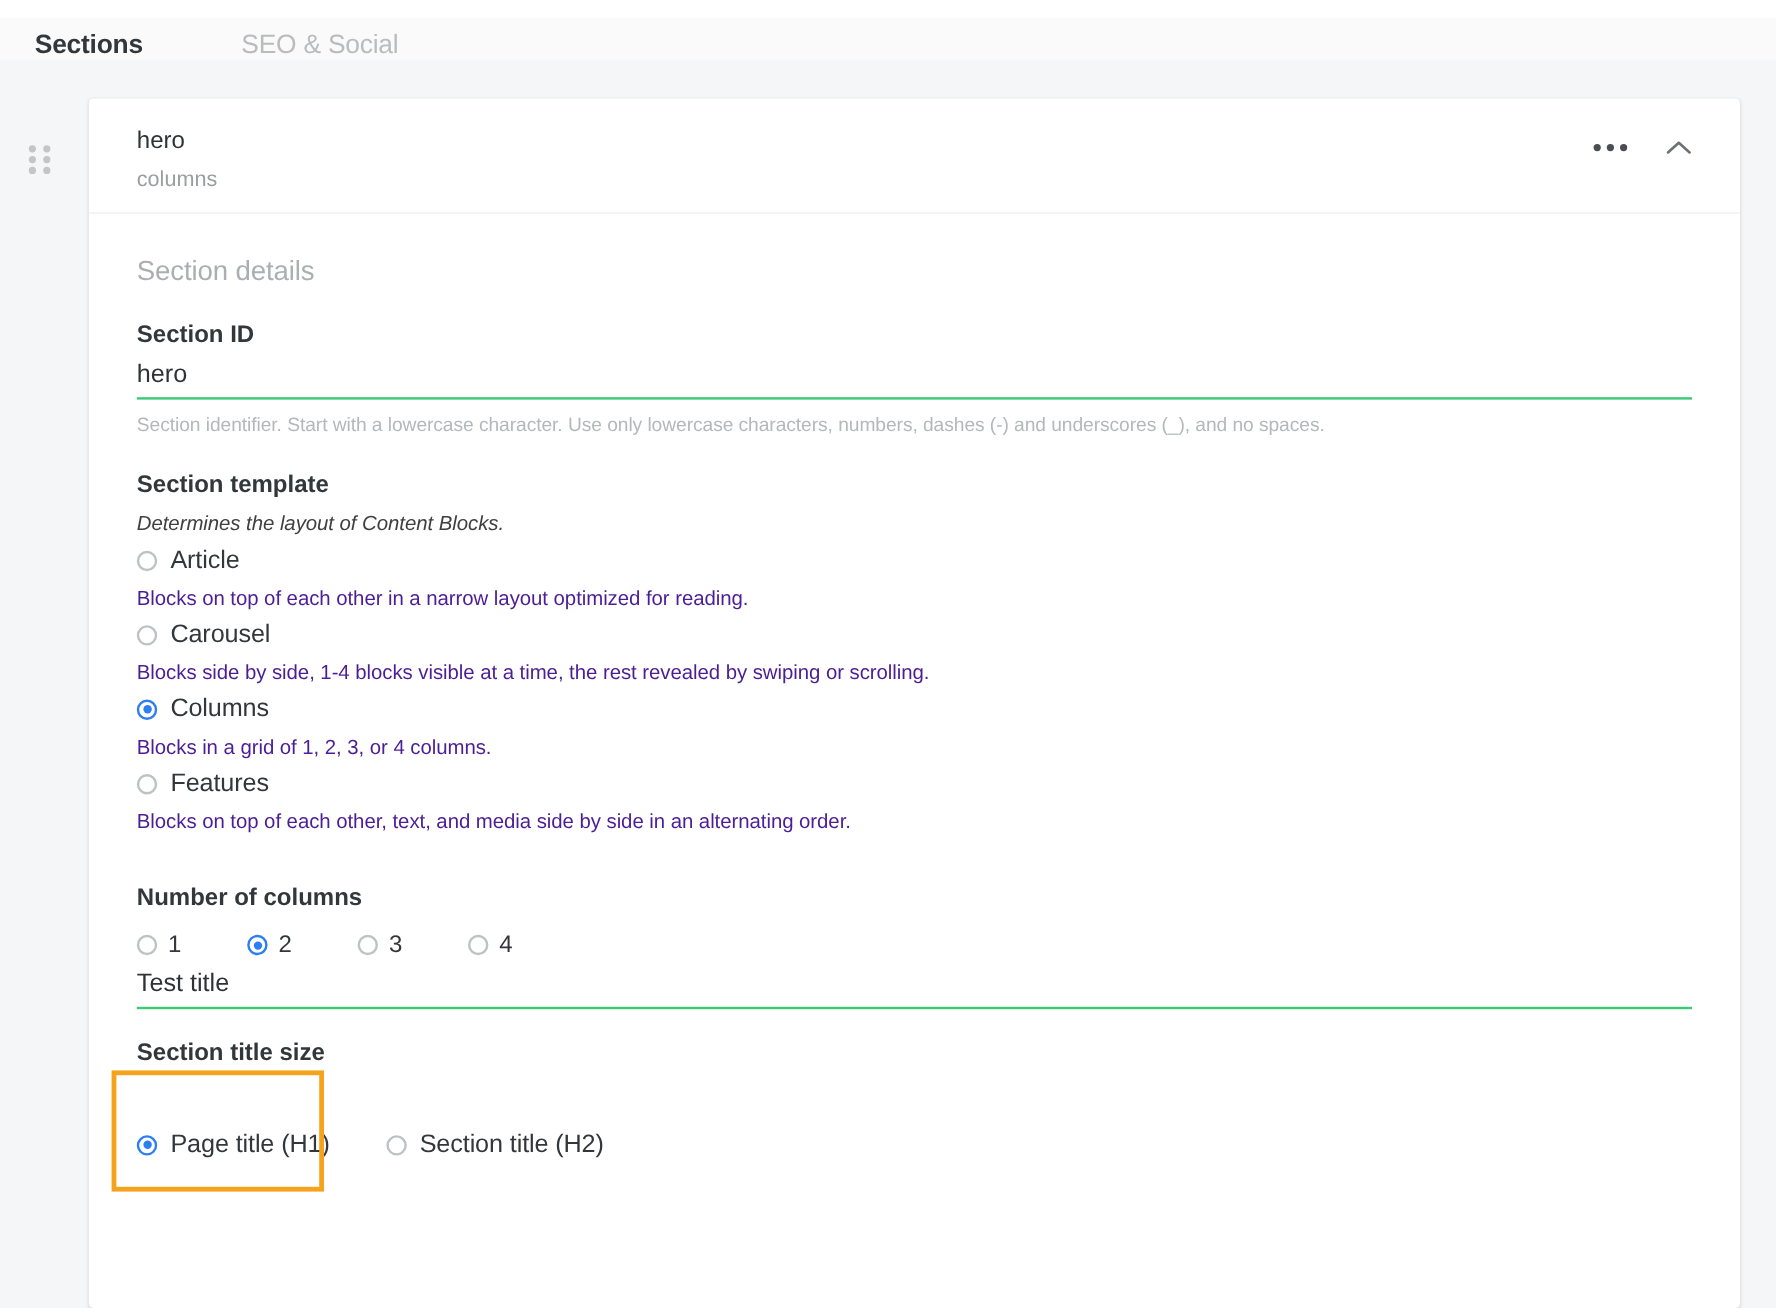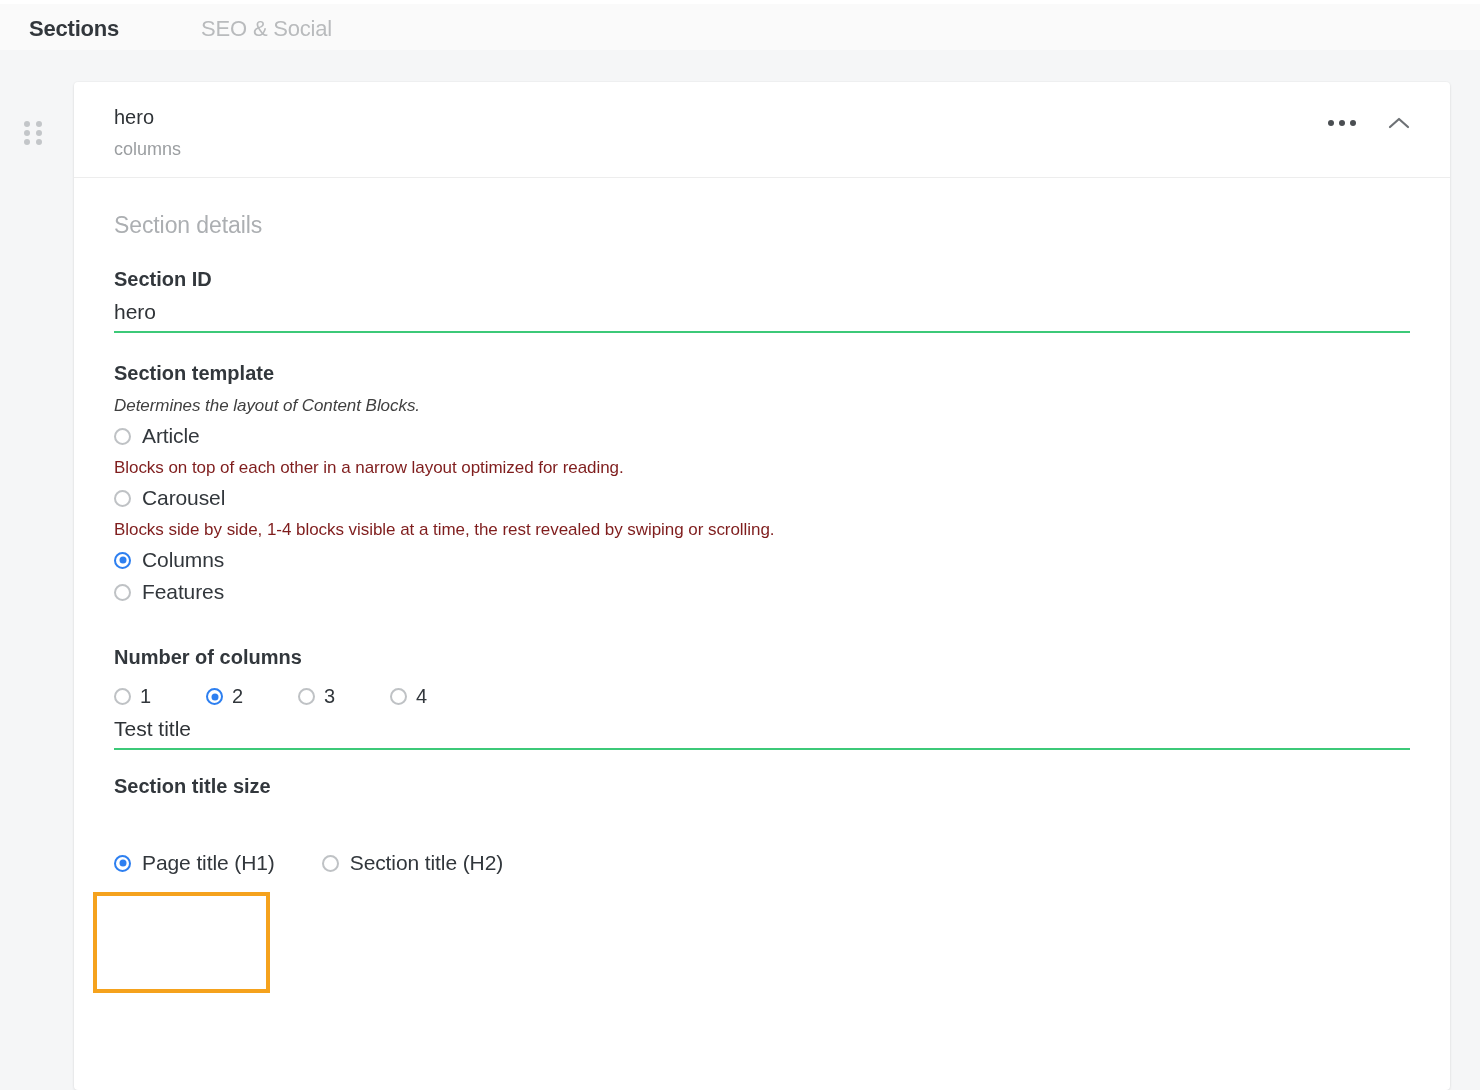--- a/index.html
+++ b/index.html
@@ -12,25 +12,25 @@
     height: 1090px;
     position: relative;
     font-family: "Liberation Sans", sans-serif;
     color: #2f3337;
     overflow: hidden;
   }
 
   
   .tabbar {
     position: absolute;
-    left: 0; top: 4px;
+    left: 0; top: 15px;
     width: 1480px;
     height: 50px;
     background: #fafafa;
-    border-bottom: 1px solid #84cc16;
+    border-bottom: 7px solid #84cc16;
     display: flex;
     align-items: center;
     box-sizing: border-box;
   }
   .tab {
     font-size: 22px;
     letter-spacing: -0.2px;
     padding: 0 0 0 0;
     cursor: pointer;
     user-select: none;
@@ -206,21 +206,21 @@
     background: #2d7ff0;
   }
   .radio-label {
     font-size: 21px;
     color: #32373c;
     margin-left: 11px;
     letter-spacing: -0.1px;
   }
   .radio-desc {
     font-size: 17px;
-    color: #7f1d1d;
+    color: #4c1d95;
     margin-top: 10px;
     letter-spacing: -0.05px;
   }
 
   .inline-radios {
     display: flex;
     align-items: center;
     margin-top: 16px;
   }
   .inline-radio {
@@ -300,45 +300,48 @@
       </div>
     </div>
   </div>
 
   <div class="card-body">
 
     <div class="section-heading">Section details</div>
 
     <div class="field-label">Section ID</div>
     <input class="text-input" type="text" value="hero" style="">
+    <div class="help-text">Section identifier. Start with a lowercase character. Use only lowercase characters, numbers, dashes (-) and underscores (_), and no spaces.</div>
 
     <div class="field-label">Section template</div>
     <div class="sub-help">Determines the layout of Content Blocks.</div>
 
     <div class="radio-row">
       <span class="radio"></span>
       <span class="radio-label">Article</span>
     </div>
     <div class="radio-desc">Blocks on top of each other in a narrow layout optimized for reading.</div>
 
     <div class="radio-row">
       <span class="radio"></span>
       <span class="radio-label">Carousel</span>
     </div>
     <div class="radio-desc">Blocks side by side, 1-4 blocks visible at a time, the rest revealed by swiping or scrolling.</div>
 
     <div class="radio-row">
       <span class="radio checked"></span>
       <span class="radio-label">Columns</span>
     </div>
+    <div class="radio-desc">Blocks in a grid of 1, 2, 3, or 4 columns.</div>
 
     <div class="radio-row">
       <span class="radio"></span>
       <span class="radio-label">Features</span>
     </div>
+    <div class="radio-desc">Blocks on top of each other, text, and media side by side in an alternating order.</div>
 
     <div class="field-label" style="margin-top:42px;">Number of columns</div>
     <div class="inline-radios">
       <div class="inline-radio">
         <span class="radio"></span>
         <span class="radio-label">1</span>
       </div>
       <div class="inline-radio">
         <span class="radio checked"></span>
         <span class="radio-label">2</span>

